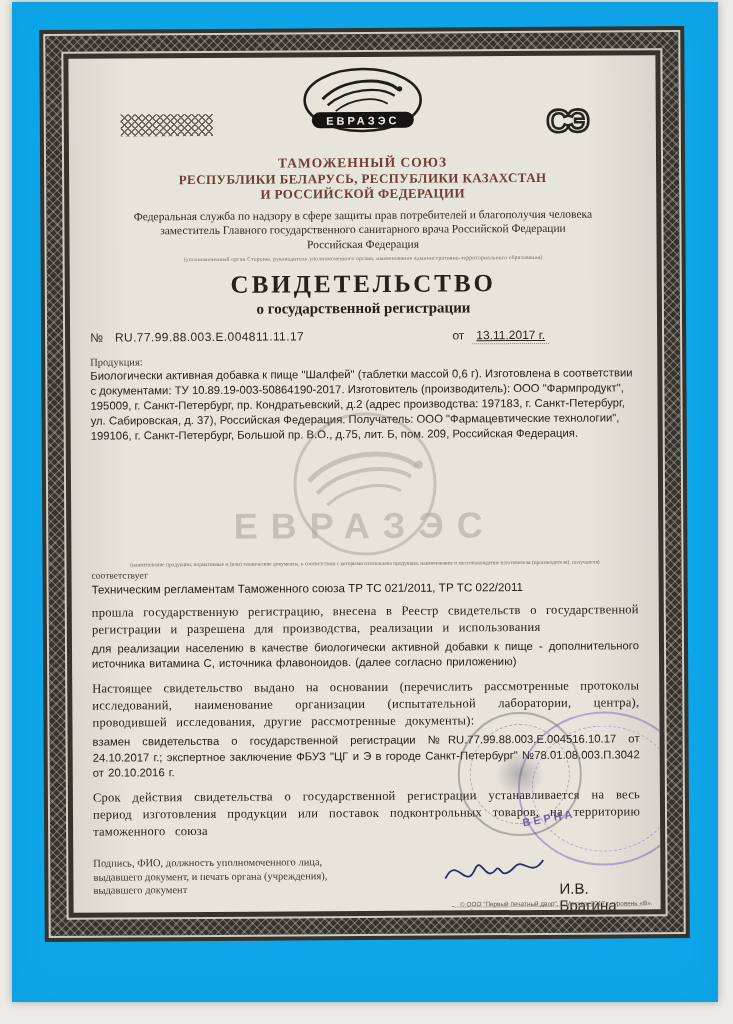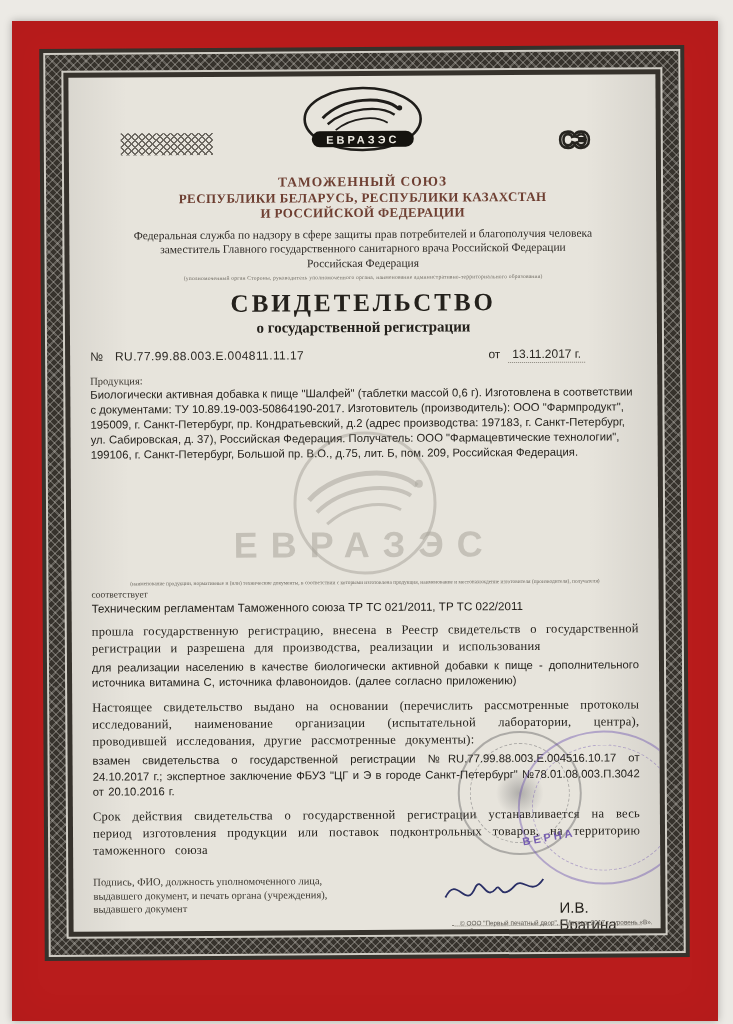--- a/index.html
+++ b/index.html
@@ -3,22 +3,22 @@
 <meta charset="utf-8">
 <style>
   html,body{margin:0;padding:0;}
   body{
     width:733px;height:1024px;position:relative;overflow:hidden;
     background:#eceae5;
     font-family:"Liberation Serif", serif;
     color:#2b2823;
   }
   .sheet{
-    position:absolute;left:12px;top:21px;width:706px;height:1000px;
-    background:#b91c1c;
+    position:absolute;left:12px;top:2px;width:706px;height:1000px;
+    background:#0ea5e9;
     box-shadow:0 0 8px rgba(0,0,0,.28), inset 0 0 40px rgba(0,0,0,.04);
   }
   .cert{
     position:absolute;left:30px;top:26px;width:645px;height:912px;
     transform:rotate(-0.35deg);
   }
   .f1{background:#36322c;padding:4px;height:100%;box-sizing:border-box;}
   .f2{background:#cfccc4;padding:2px;height:100%;box-sizing:border-box;}
   .f3{
     height:100%;box-sizing:border-box;padding:16px;
@@ -43,21 +43,21 @@
   .toprow{position:relative;height:90px;}
   .eurasec-logo{position:absolute;left:50%;top:0;transform:translateX(-50%);}
   .zigzag{
     position:absolute;left:36px;top:48px;width:92px;height:22px;opacity:.75;
     background:
       repeating-linear-gradient(45deg,#45413a 0 1.4px,transparent 1.4px 5px),
       repeating-linear-gradient(-45deg,#45413a 0 1.4px,transparent 1.4px 5px);
   }
   .se-logo{
     position:absolute;right:52px;top:40px;
-    font-family:"Liberation Sans",sans-serif;font-weight:800;font-size:23px;line-height:34px;
+    font-family:"Liberation Sans",sans-serif;font-weight:800;font-size:32px;line-height:34px;
     letter-spacing:-2px;color:rgba(0,0,0,0);
     -webkit-text-stroke:2.6px #26241f;
   }
 
   
   .hdr{text-align:center;line-height:1.18;}
   .hdr .union{font-weight:bold;font-size:13.5px;letter-spacing:1px;color:#6e3f32;}
   .hdr .members{font-weight:bold;font-size:13px;letter-spacing:.4px;color:#6e3f32;}
   .hdr .auth{font-size:11.5px;color:#2e2a26;margin-top:1px;}
   .hdr .auth.first{margin-top:7px;}
@@ -72,21 +72,21 @@
 
   
   .numline{
     display:flex;align-items:baseline;margin:12px 4px 0 4px;
     font-family:"Liberation Sans",sans-serif;font-size:12px;color:#2b2823;
   }
   .numline .no-sign{margin-right:12px;}
   .numline .number{letter-spacing:.4px;}
   .numline .spacer{flex:1;}
   .numline .from{margin-right:8px;}
-  .numline .date{margin-right:52px;border-bottom:1px dotted #8a867d;padding:0 4px 1px 4px;}
+  .numline .date{margin-right:88px;border-bottom:1px dotted #8a867d;padding:0 4px 1px 4px;text-decoration:underline;}
 
   
   .prodblk{margin:10px 4px 0 4px;}
   .prod-label{font-size:10.5px;color:#3a362f;}
   .prod-text{
     font-family:"Liberation Sans",sans-serif;font-size:11.3px;line-height:1.32;
     text-align:left;color:#26231e;margin-top:1px;
   }
 
   

